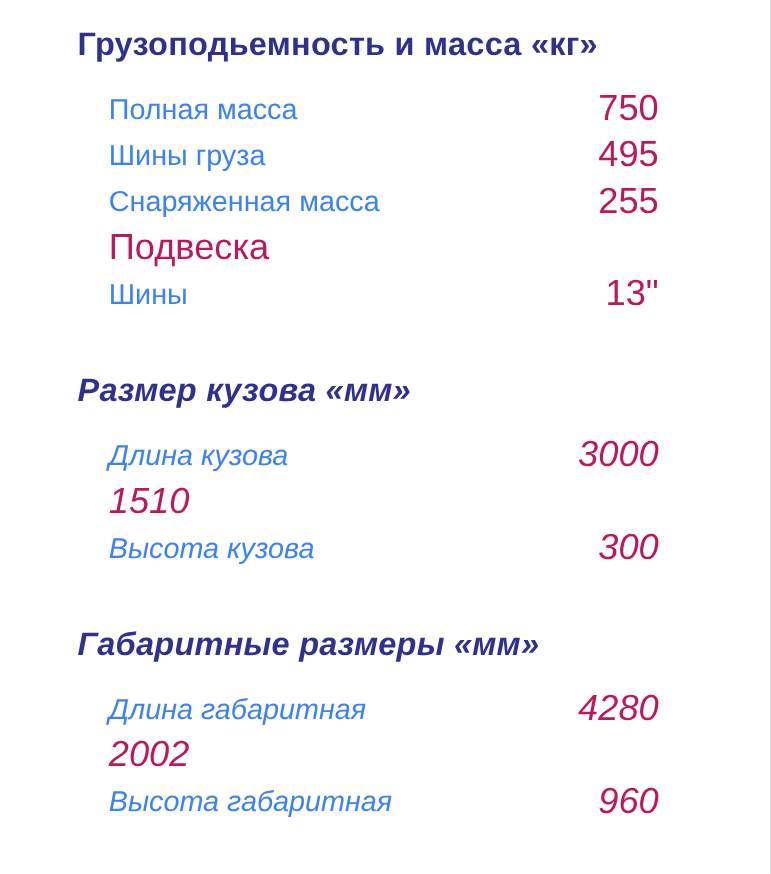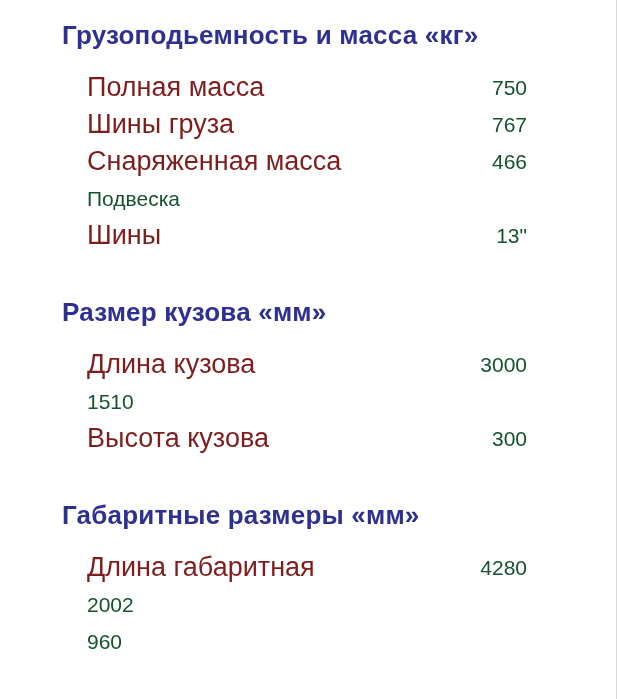--- a/index.html
+++ b/index.html
@@ -12,69 +12,69 @@
     position: relative;
     width: 617px;
     height: 699px;
     background: #ffffff;
     border-right: 1px solid #d9d9d9;
     font-family: "Liberation Sans", "DejaVu Sans", sans-serif;
     padding-top: 20px;
     overflow: hidden;
   }
   .spec-section { margin: 0; }
-  .spec-section + .spec-section { margin-top: 43px; }
+  .spec-section + .spec-section { margin-top: 43px; font-style: italic; }
   .section-title {
     margin: 0 62px 19px 62px;
     font-size: 26px;
     line-height: 30px;
     font-weight: 700;
     color: #2e3192;
     letter-spacing: 0.2px;
   }
   .rows { margin: 0; }
   .row {
     display: flex;
     justify-content: space-between;
     align-items: center;
     height: 37px;
     margin-left: 87px;
     width: 440px; 
   }
   .label {
-    font-size: 27px;
-    color: #7f1d1d;
+    font-size: 23px;
+    color: #3b82f6;
     white-space: nowrap;
   }
   .value {
-    font-size: 21px;
-    color: #14532d;
+    font-size: 29px;
+    color: #be185d;
     text-align: right;
     white-space: nowrap;
   }
 </style>
 </head>
 <body>
 
 <div class="page">
 
   <section class="spec-section">
     <h2 class="section-title">Грузоподьемность и масса «кг»</h2>
     <div class="rows">
       <div class="row">
         <span class="label">Полная масса</span>
         <span class="value">750</span>
       </div>
       <div class="row">
         <span class="label">Шины груза</span>
-        <span class="value">767</span>
+        <span class="value">495</span>
       </div>
       <div class="row">
         <span class="label">Снаряженная масса</span>
-        <span class="value">466</span>
+        <span class="value">255</span>
       </div>
       <div class="row">
         <span class="value">Подвеска</span>
       </div>
       <div class="row">
         <span class="label">Шины</span>
         <span class="value">13"</span>
       </div>
     </div>
   </section>
@@ -100,18 +100,19 @@
     <h2 class="section-title">Габаритные размеры «мм»</h2>
     <div class="rows">
       <div class="row">
         <span class="label">Длина габаритная</span>
         <span class="value">4280</span>
       </div>
       <div class="row">
         <span class="value">2002</span>
       </div>
       <div class="row">
+        <span class="label">Высота габаритная</span>
         <span class="value">960</span>
       </div>
     </div>
   </section>
 
 </div>
 
 </body></html>

